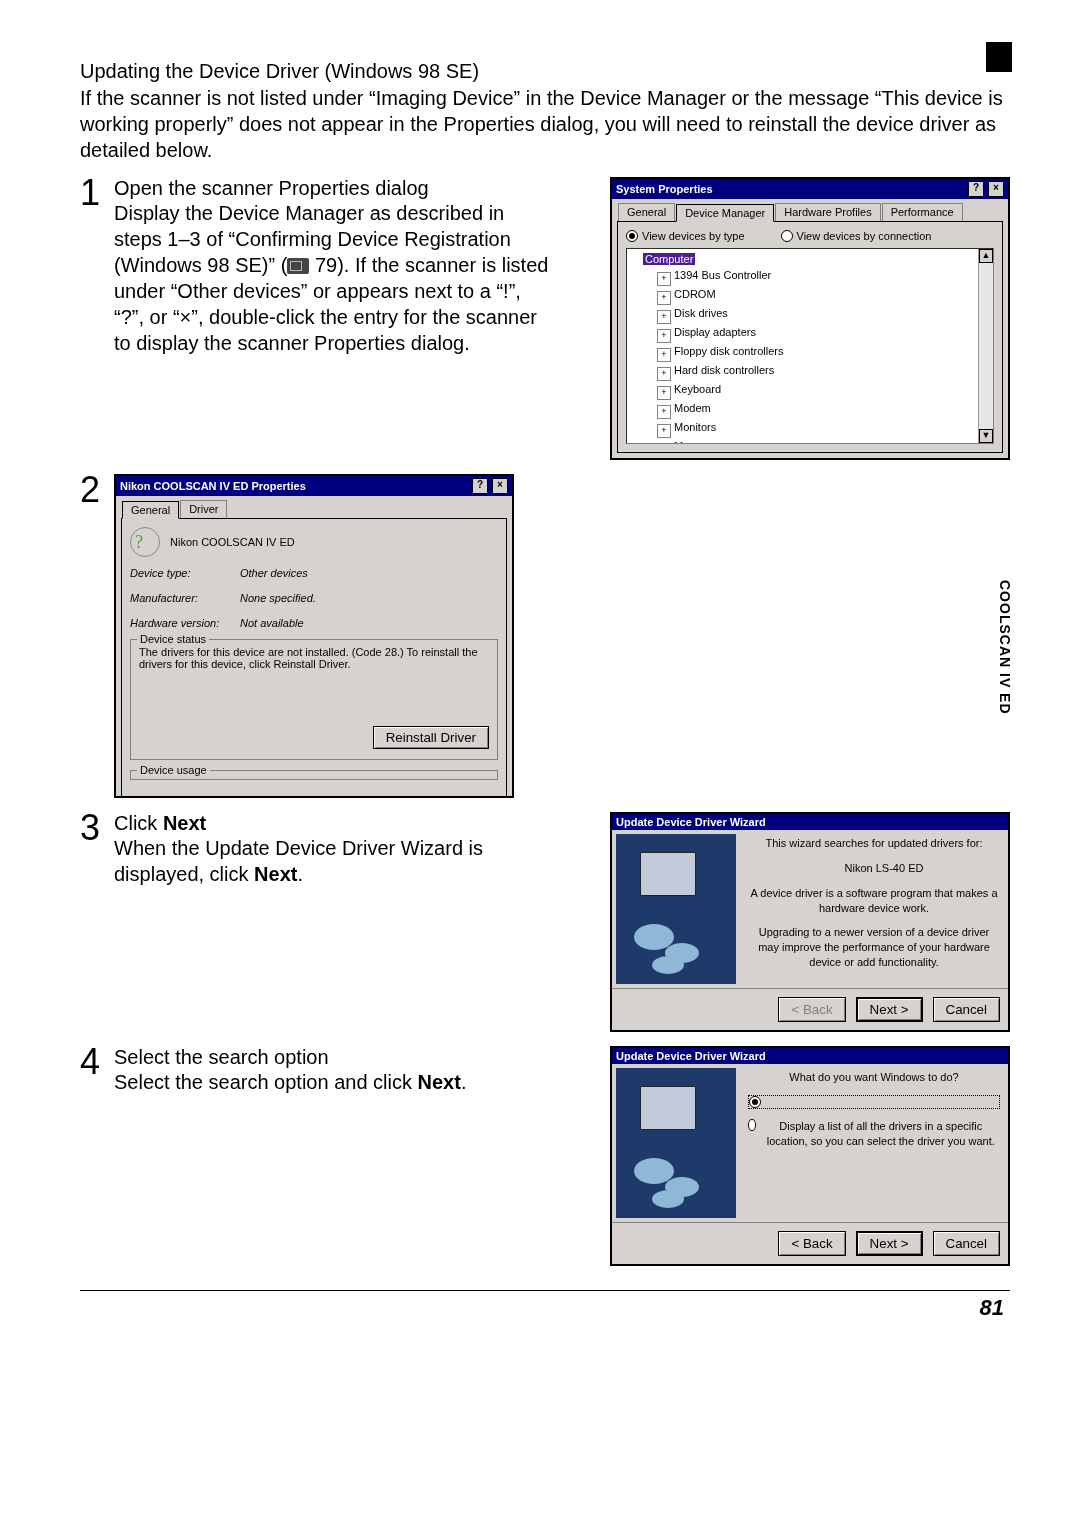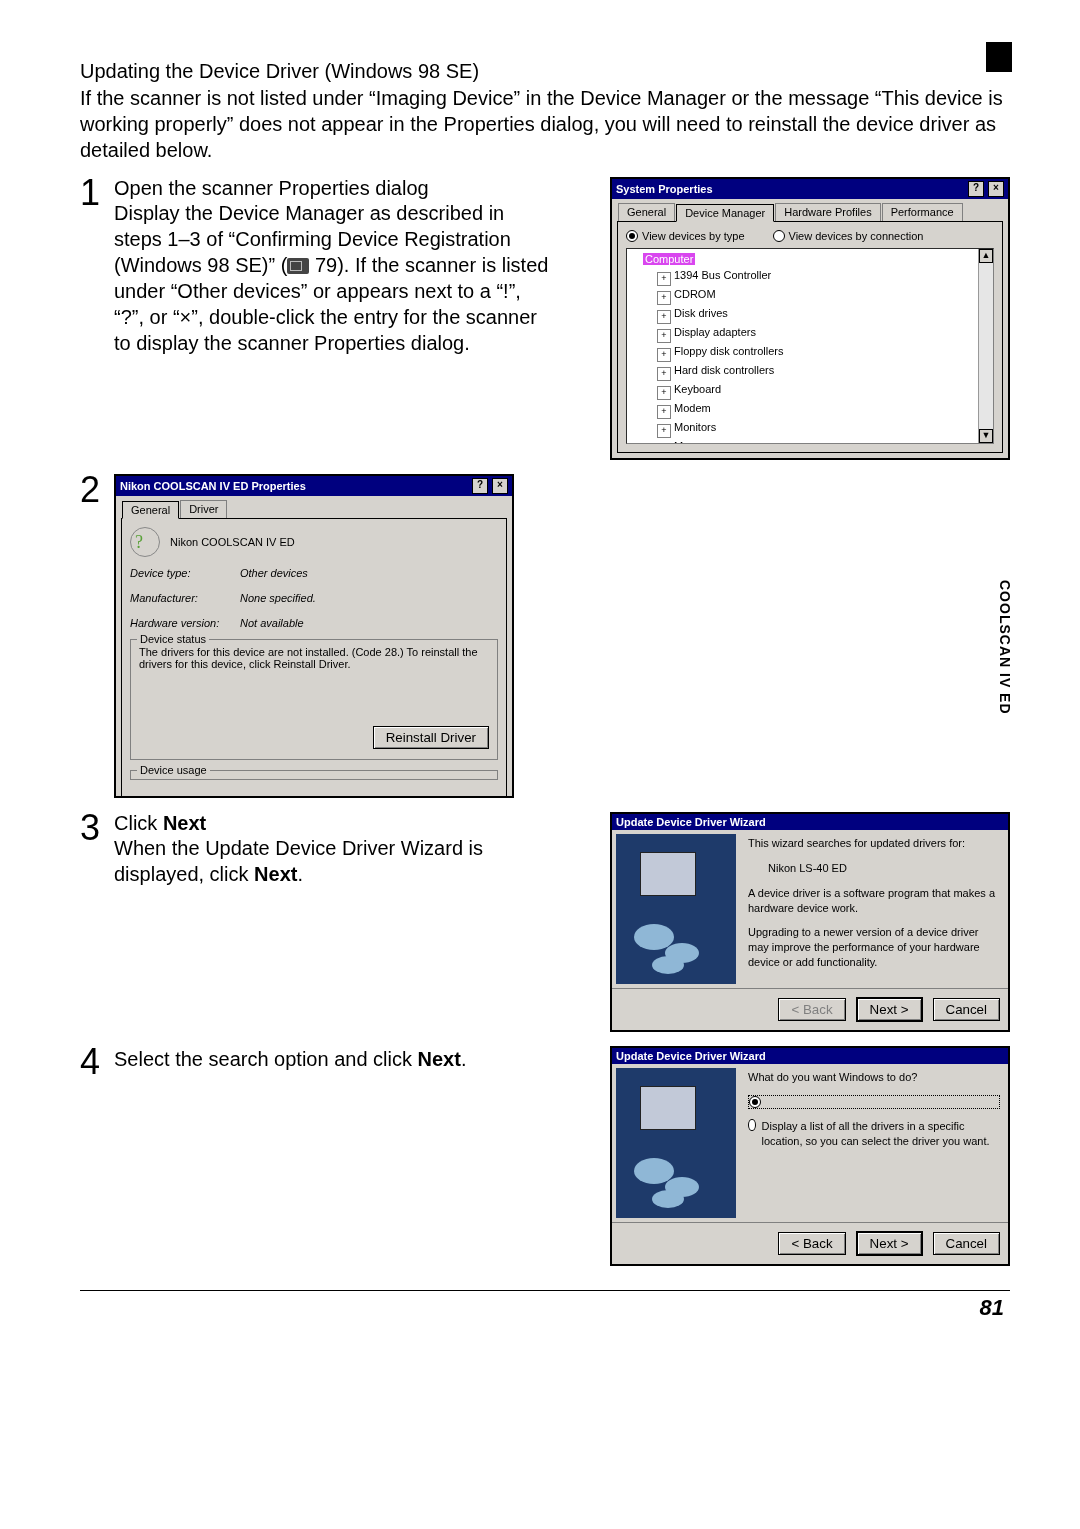--- a/index.html
+++ b/index.html
@@ -122,21 +122,21 @@
     background: #d6d3ce;
   }
   .tabpane {
     border: 1px solid #000;
     margin: 0 5px 5px 5px;
     padding: 8px;
     background: #d6d3ce;
   }
   .radio-row {
     display: flex;
-    gap: 28px;
+    gap: 36px;
     margin-bottom: 6px;
   }
   .radio {
     display: inline-flex;
     align-items: center;
     gap: 4px;
   }
   .radio-dot {
     width: 10px; height: 10px; border:1px solid #000; border-radius:50%;
     display:inline-block; position:relative; background:#fff;
@@ -147,21 +147,21 @@
   .tree {
     border: 1px inset #808080;
     background: #fff;
     height: 190px;
     overflow: hidden;
     padding: 2px;
     position: relative;
   }
   .tree ul { list-style:none; margin:0; padding-left:14px; }
   .tree li { white-space: nowrap; line-height: 16px;}
-  .tree .root { background:#d946ef; color:#fff; padding:0 2px;}
+  .tree .root { background:#4c1d95; color:#fff; padding:0 2px;}
   .tree-icon {
     display:inline-block; width:12px;height:12px; border:1px solid #808080;
     vertical-align:-2px; margin-right:3px; font-size:9px; line-height:10px;
     text-align:center; background:#fff;
   }
   .scrollbar {
     position:absolute; right:0; top:0; bottom:0; width:14px;
     background:#e6e6e6; border-left:1px solid #999;
   }
   .scrollbar .arrow{width:14px;height:14px;background:#d6d3ce;border:1px solid #000; box-sizing:border-box; text-align:center; line-height:10px; font-size:9px;}
@@ -177,39 +177,39 @@
     position: absolute; top:-7px; left:6px; background:#d6d3ce; padding:0 3px;
   }
   .btn {
     border: 1px solid #000;
     background: #d6d3ce;
     padding: 3px 12px;
     box-shadow: inset 1px 1px #fff, inset -1px -1px #808080;
   }
   .btn.default { border:2px solid #000; }
   .btn.disabled { color:#808080; }
-  .wizard-body { display:flex; }
+  .wizard-body { display:flex;text-align:center; }
   .wizard-img {
     width:120px; height:150px; background:#1e3a6a;
     margin:4px 12px 4px 4px; position:relative;
   }
   .wizard-img::before{
     content:""; position:absolute; left:24px; top:18px;
     width:54px;height:42px;background:#c2c9d8;border:1px solid #222;
   }
   .wizard-img::after{
     content:""; position:absolute; left:18px; top:90px;
     width:40px;height:26px;background:#8fb7d6;border-radius:50%;
     box-shadow: 28px 16px 0 -3px #8fb7d6, 14px 28px 0 -4px #8fb7d6;
   }
   .wizard-text { flex:1; font-size:11px; padding:6px 8px 0 0; line-height:1.35;}
   .wizard-text p{margin:0 0 10px 0;}
   .btnbar {
     border-top:1px solid #808080; padding:8px; text-align:right;
-    display:flex; justify-content:flex-end; gap:10px;align-items:center;
+    display:flex; justify-content:flex-end; gap:10px;
   }
   .opt {
     display:flex; gap:6px; align-items:flex-start; margin-bottom:10px;
   }
   .opt.sel-box {
     border:1px dotted #000;
   }
   .hr {
     border:none;
     border-top:1px solid #000;
@@ -391,20 +391,21 @@
           <button class="btn default">Next &gt;</button>
           <button class="btn">Cancel</button>
         </div>
       </div>
     </div>
   </div>
 
   <div class="step">
     <div class="step-num">4</div>
     <div class="step-body">
+      <div class="step-title">Select the search option</div>
       <div class="step-text">
         <span>Select the search option and click </span><b>Next</b><span>.</span>
       </div>
     </div>
     <div class="screenshot-col">
       <div class="win">
         <div class="titlebar">
           <span>Update Device Driver Wizard</span>
         </div>
         <div class="wizard-body">

